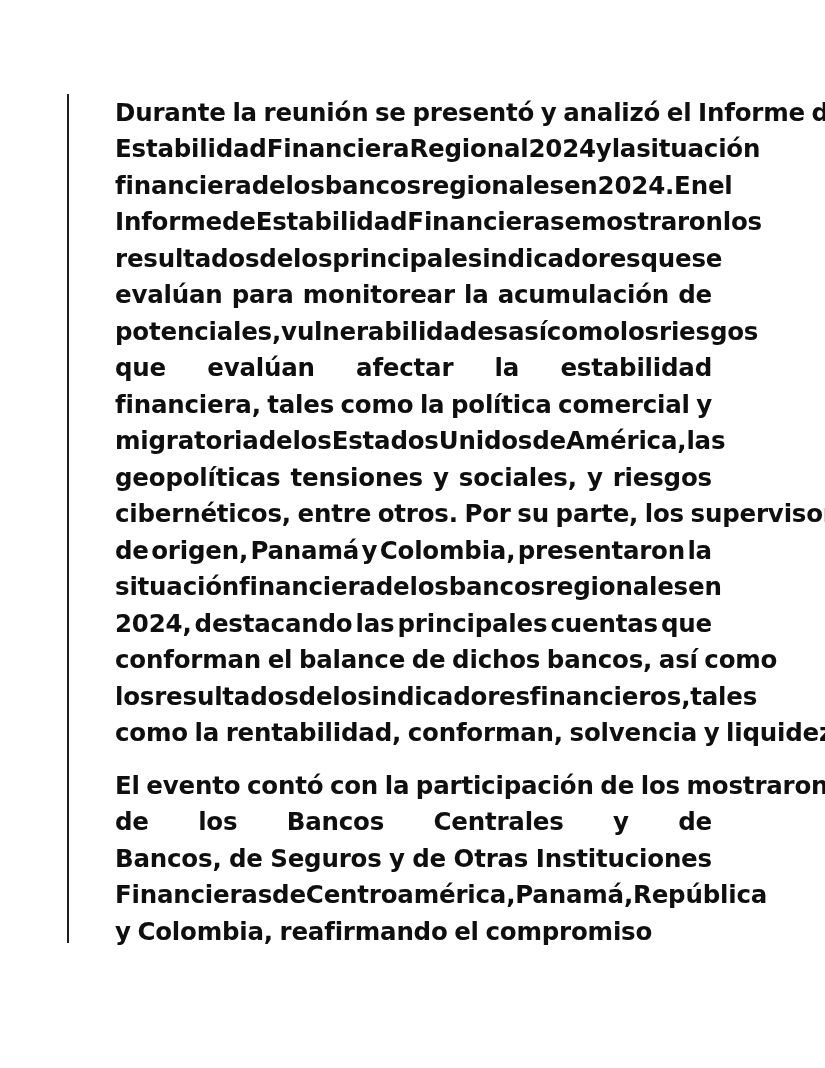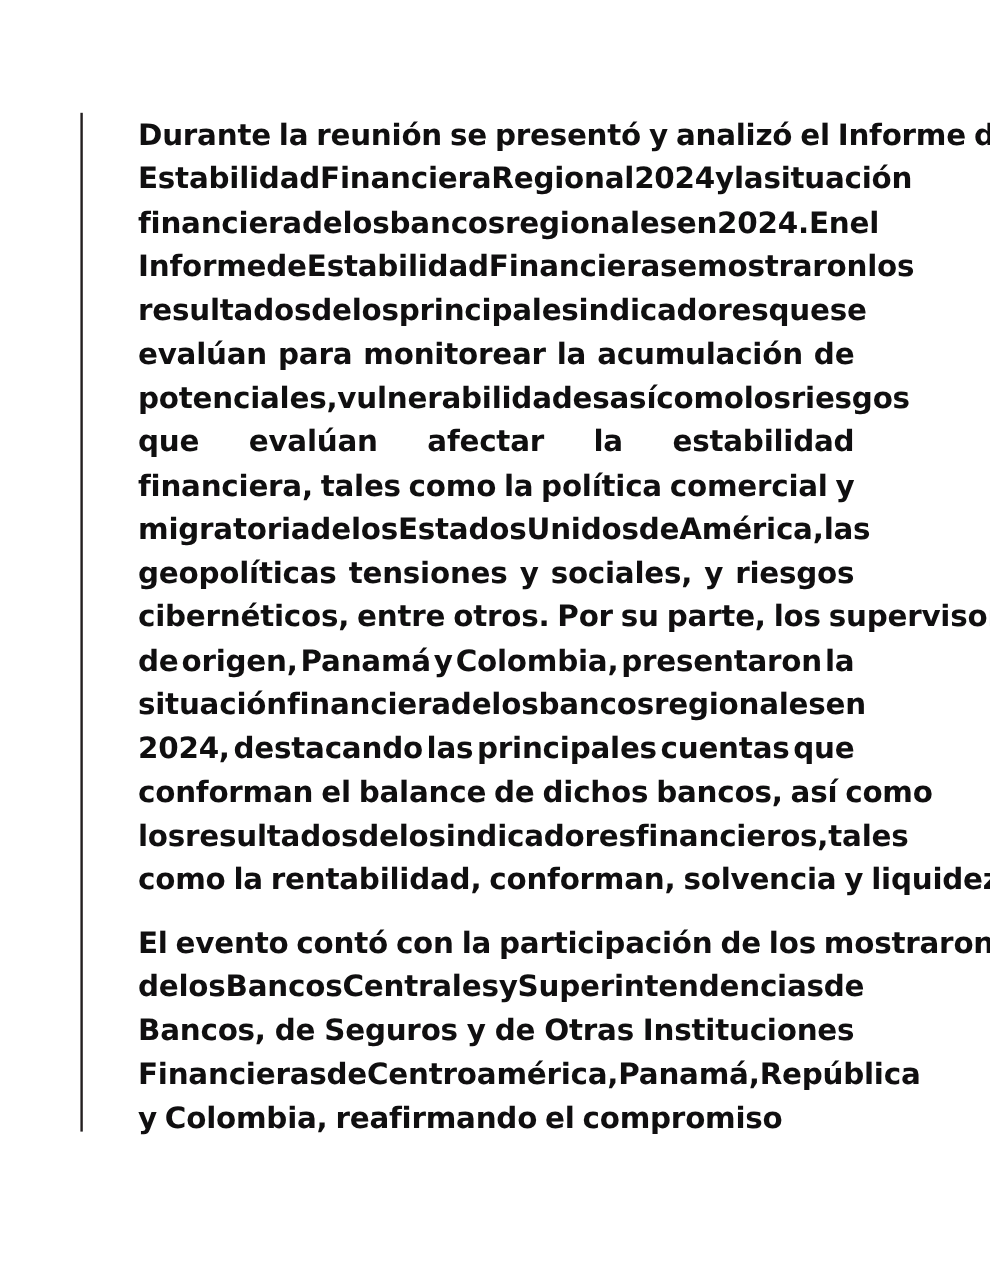--- a/index.html
+++ b/index.html
@@ -254,21 +254,20 @@
           <span class="w">de</span>
           <span class="w">los</span>
           <span class="w">mostraron</span>
         </div>
         <div class="line justify">
           <span class="w">de</span>
           <span class="w">los</span>
           <span class="w">Bancos</span>
           <span class="w">Centrales</span>
           <span class="w">y</span>
-          <span class="w">Superintendencias</span>
           <span class="w">de</span>
         </div>
         <div class="line justify">
           <span class="w">Bancos,</span>
           <span class="w">de</span>
           <span class="w">Seguros</span>
           <span class="w">y</span>
           <span class="w">de</span>
           <span class="w">Otras</span>
           <span class="w">Instituciones</span>

